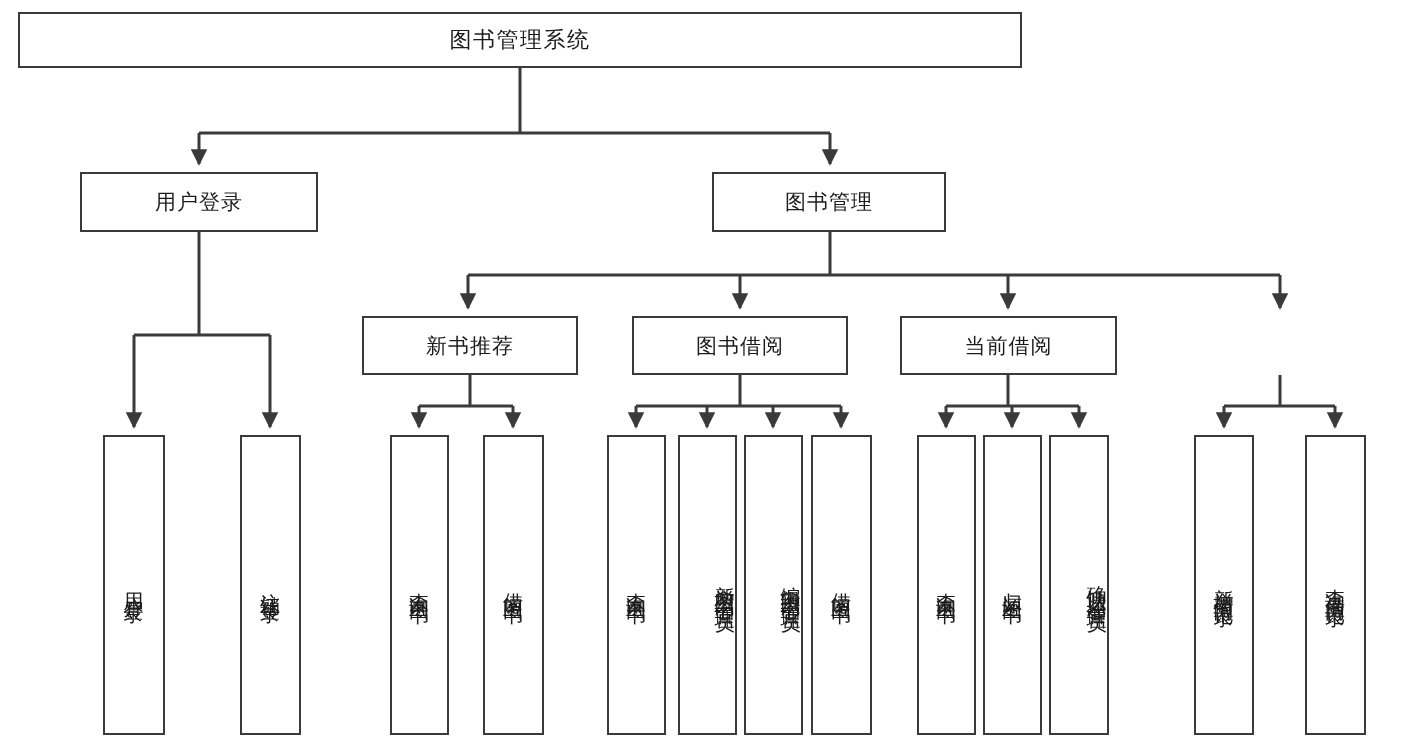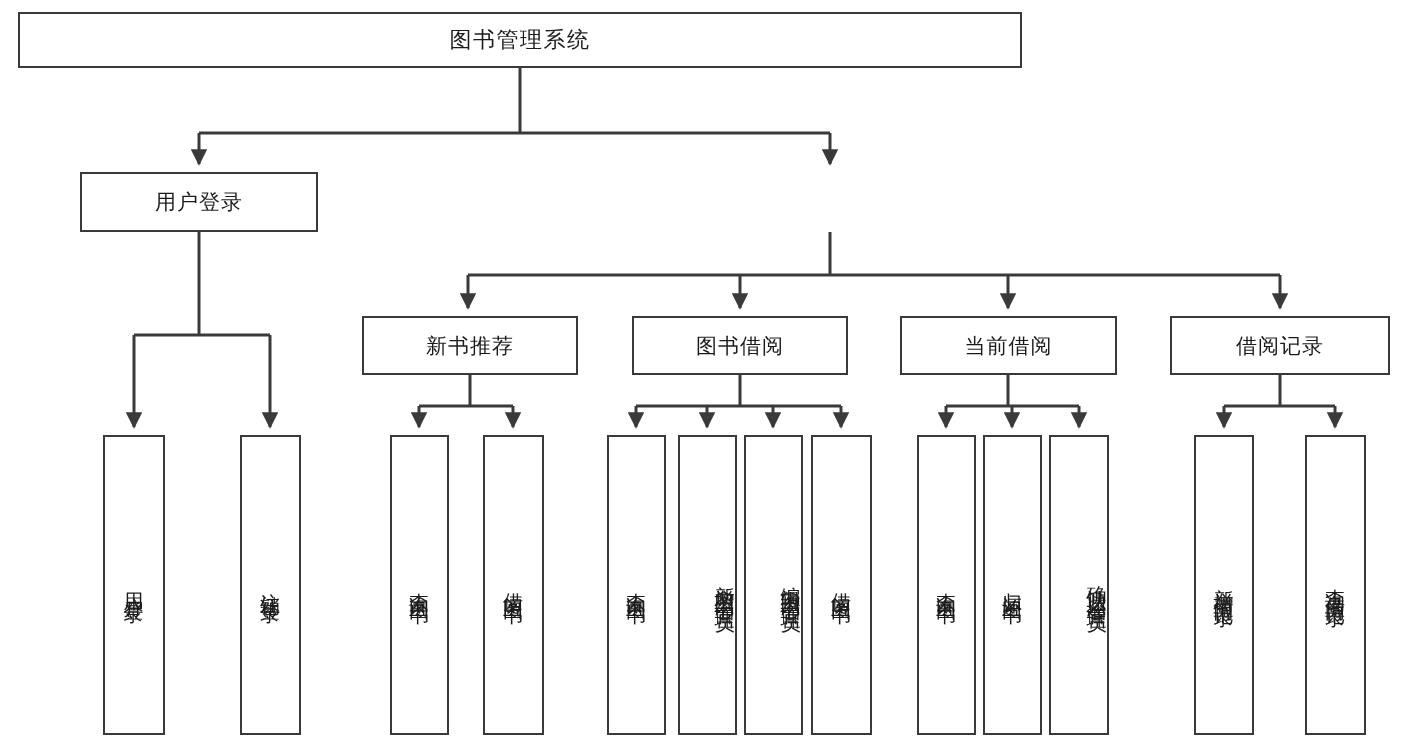--- a/index.html
+++ b/index.html
@@ -120,25 +120,25 @@
       <path d="M 1280 375 L 1280 406"></path>
       <path d="M 1224 406 L 1335 406"></path>
       <path d="M 1224 406 L 1224 427" marker-end="url(#arrow)"></path>
       <path d="M 1335 406 L 1335 427" marker-end="url(#arrow)"></path>
     </g>
   </svg>
 
   <div class="node node-root" style="left:18px;top:12px;width:1004px;height:56px;">图书管理系统</div>
 
   <div class="node node-h" style="left:80px;top:172px;width:238px;height:60px;">用户登录</div>
+  <div class="node node-h" style="left:712px;top:172px;width:234px;height:60px;">图书管理</div>
 
   <div class="node node-h" style="left:362px;top:316px;width:216px;height:59px;">新书推荐</div>
   <div class="node node-h" style="left:900px;top:316px;width:217px;height:59px;">当前借阅</div>
   <div class="node node-h" style="left:632px;top:316px;width:216px;height:59px;">图书借阅</div>
-  <div class="node node-h" style="left:1170px;top:316px;width:220px;height:59px;">借阅记录</div>
 
   <div class="node node-v mid" style="left:103px;top:435px;width:62px;height:300px;">用户登录</div>
   <div class="node node-v mid" style="left:240px;top:435px;width:61px;height:300px;">注销登录</div>
 
   <div class="node node-v mid" style="left:390px;top:435px;width:59px;height:300px;">查询图书</div>
   <div class="node node-v mid" style="left:483px;top:435px;width:61px;height:300px;">借阅图书</div>
 
   <div class="node node-v mid" style="left:607px;top:435px;width:59px;height:300px;">查询图书</div>
   <div class="node node-v" style="left:678px;top:435px;width:59px;height:300px;">新增图书（管理员）</div>
   <div class="node node-v" style="left:744px;top:435px;width:59px;height:300px;">编辑图书（管理员）</div>

